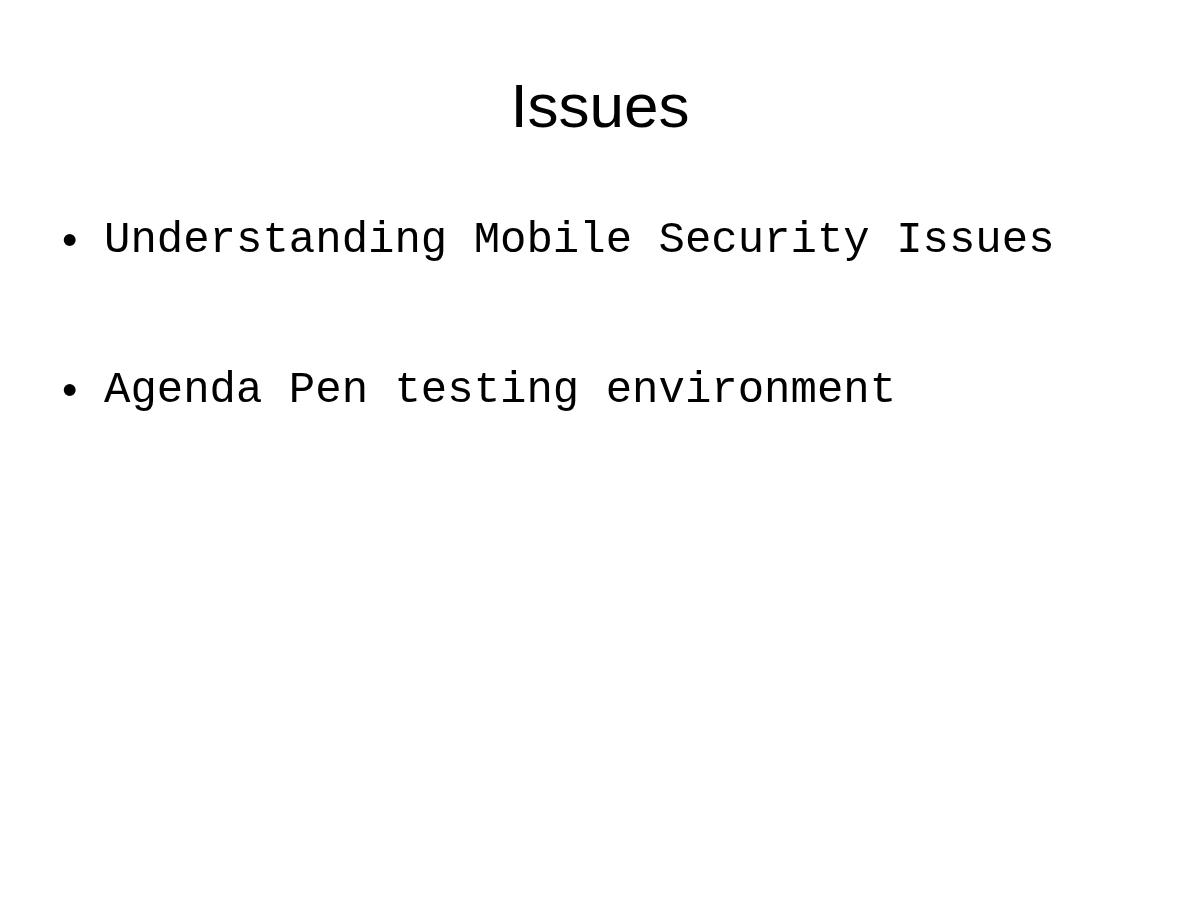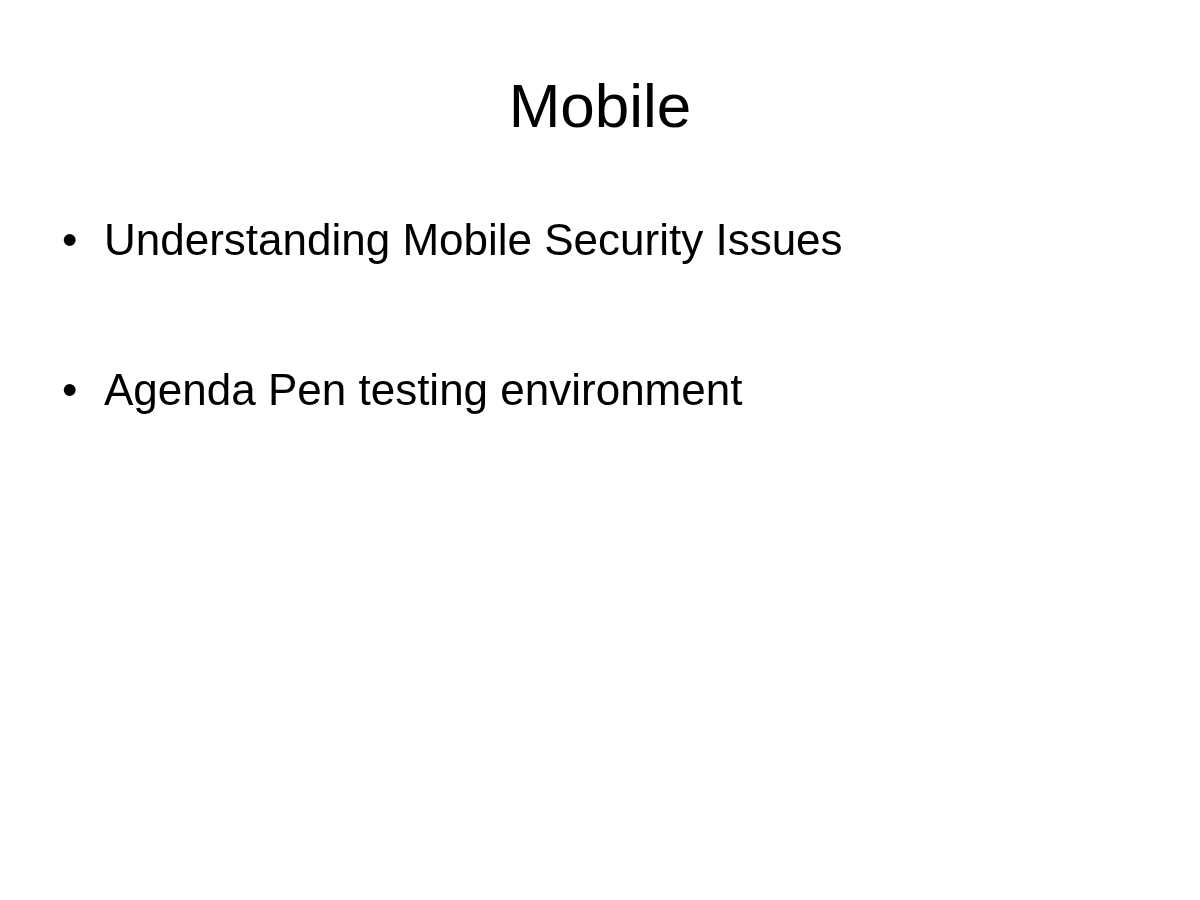--- a/index.html
+++ b/index.html
@@ -59,37 +59,37 @@
     font-family: "Liberation Sans", sans-serif;
     font-size: 44px;
     line-height: 64px;
     color: #000000;
     text-align: left;
     padding-left: 10px;
     box-sizing: border-box;
   }
   .bullet-text {
     flex: 1 1 auto;
-    font-family: Liberation Sans, sans-serif;
+    font-family: Liberation Mono, monospace;
     font-size: 44px;
     font-weight: 400;
     line-height: 64px;
     color: #000000;
     white-space: nowrap;
   }
   .empty-line {
     height: 74px;
   }
 </style>
 </head>
 <body>
 
 <div class="slide">
 
-  <div class="slide-title">Mobile</div>
+  <div class="slide-title">Issues</div>
 
   <ul class="body-list">
 
     <li class="bullet-row">
       <span class="bullet-marker">•</span>
       <span class="bullet-text">Understanding Mobile Security Issues</span>
     </li>
 
     <li class="bullet-row spacer-row">
       <span class="bullet-marker"></span>

